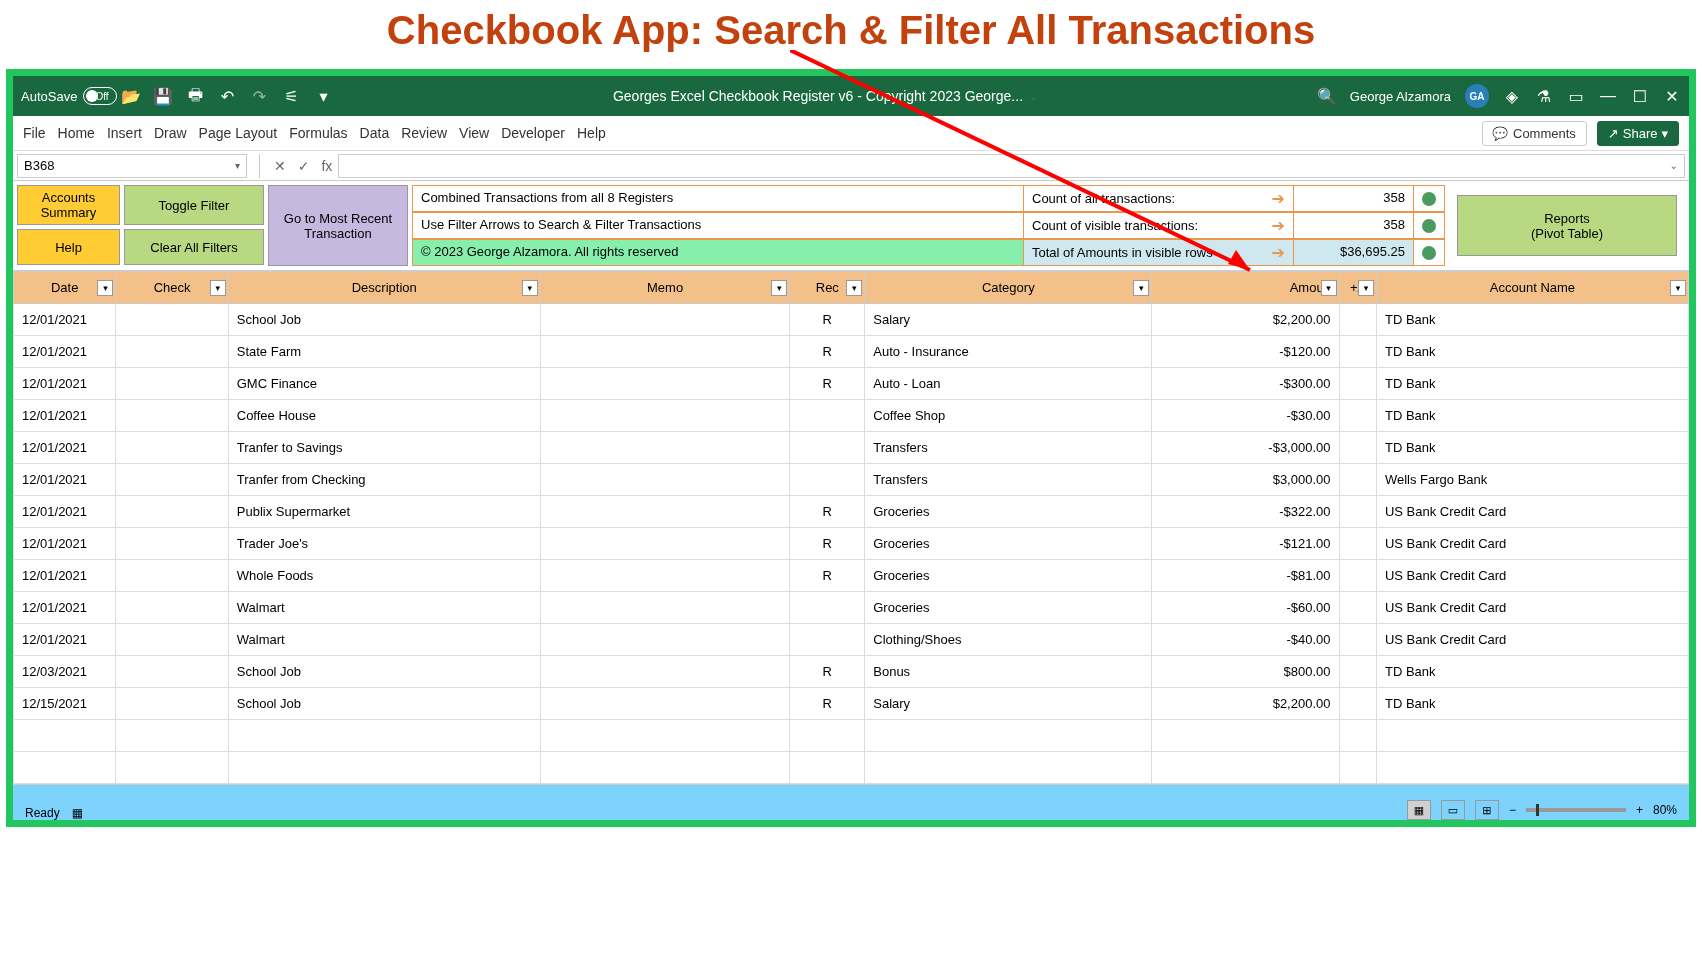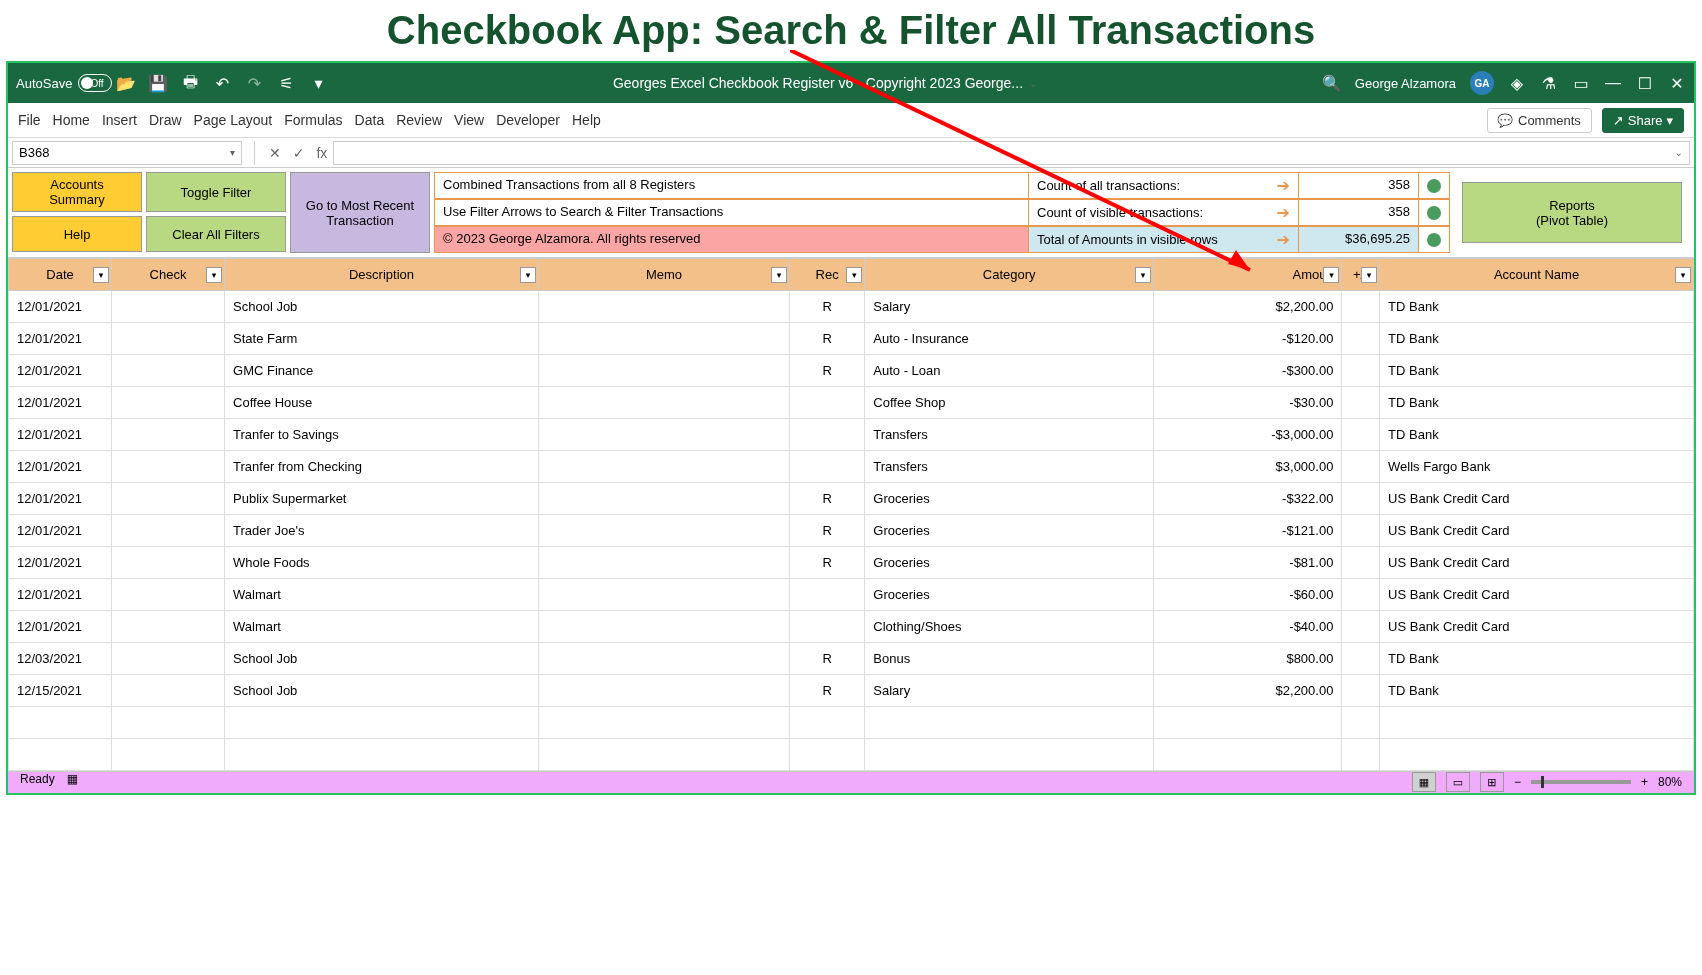--- a/index.html
+++ b/index.html
@@ -1,18 +1,18 @@
 <!DOCTYPE html>
 <html><head>
 <meta charset="utf-8">
 <style>
 *{margin:0;padding:0;box-sizing:border-box;font-family:'Segoe UI',Arial,sans-serif}
 body{background:#fff}
-.page-title{color:#14532d;font-size:40px;font-weight:bold;text-align:center;padding:8px 0;position:relative}
-.app-frame{border:2px solid #22c55e;margin:0 6px}
+.page-title{color:#c2410c;font-size:40px;font-weight:bold;text-align:center;padding:8px 0;position:relative}
+.app-frame{border:7px solid #22c55e;margin:8px 6px}
 .title-bar{background:#1a6840;color:#fff;display:flex;align-items:center;height:40px;padding:0 8px;gap:14px}
 .autosave{display:flex;align-items:center;gap:6px;font-size:13px}
 .toggle{width:34px;height:18px;border:1px solid #fff;border-radius:9px;position:relative;display:inline-block}
 .toggle::after{content:"";width:12px;height:12px;background:#fff;border-radius:50%;position:absolute;top:2px;left:2px}
 .tb-icon{width:18px;height:18px;display:flex;align-items:center;justify-content:center;font-size:16px;color:#fff;cursor:pointer}
 .doc-title{flex:1;text-align:center;font-size:14px;display:flex;align-items:center;justify-content:center;gap:6px}
 .user-name{font-size:13px}
 .user-badge{background:#2a7fb8;border-radius:50%;width:24px;height:24px;display:flex;align-items:center;justify-content:center;font-size:10px;font-weight:bold}
 .ribbon{background:#fff;display:flex;align-items:center;height:34px;padding:17px 10px;gap:12px;font-size:14px;color:#333;border-bottom:1px solid #ddd}
 .ribbon .tab{cursor:pointer}
@@ -48,21 +48,21 @@
 td{border:1px solid #ddd;padding:6px 8px;height:32px}
 .col-date{width:80px}
 .col-check{width:90px}
 .col-desc{width:250px}
 .col-memo{width:200px}
 .col-rec{width:60px;text-align:center}
 .col-cat{width:230px}
 .col-amt{width:150px;text-align:right}
 .col-flag{width:30px;text-align:center}
 .col-acct{width:250px}
-.status-bar{background:#f0abfc;border-top:1px solid #ccc;height:22px;display:flex;align-items:flex-start;padding:0 12px;font-size:12px;gap:12px}
+.status-bar{background:#7dd3fc;border-top:1px solid #ccc;height:36px;display:flex;align-items:flex-end;padding:0 12px;font-size:12px;gap:12px}
 .status-right{margin-left:auto;display:flex;align-items:center;gap:10px}
 .view-btn{width:24px;height:20px;border:1px solid #999;display:flex;align-items:center;justify-content:center;font-size:11px;cursor:pointer}
 .view-btn.active{background:#d0d0d0}
 .zoom-slider{width:100px;height:4px;background:#999;position:relative}
 .zoom-slider::after{content:"";position:absolute;left:10%;top:-4px;width:3px;height:12px;background:#333}
 .red-arrow{position:absolute;top:50px;left:790px;pointer-events:none;z-index:100}
 .chevron{font-size:10px;color:#666}
 </style>
 </head>
 <body>
@@ -131,21 +131,21 @@
     <span class="fx-sep"></span>
     <span class="fx-icon">✕</span>
     <span class="fx-icon">✓</span>
     <span class="fx-icon" style="">fx</span>
     <div class="fx-input">
         <span class="chevron">⌄</span>
       </div>
   </div>
 
   <div class="toolbar-area">
-    <div class="tb-col" style="width:130px">
+    <div class="tb-col" style="width:103px">
       <div class="tb-btn btn-yellow" style="height:40px;white-space:pre-line">Accounts
 Summary</div>
       <div class="tb-btn btn-yellow" style="height:36px">Help</div>
     </div>
     <div class="tb-col" style="width:140px">
       <div class="tb-btn btn-green" style="height:40px">Toggle Filter</div>
       <div class="tb-btn btn-green" style="height:36px">Clear All Filters</div>
     </div>
     <div class="tb-btn btn-purple" style="width:140px;white-space:pre-line">Go to Most Recent
 Transaction</div>
@@ -166,21 +166,21 @@
         <div class="info-mid">
             <span>Count of visible transactions:</span>
             <span class="arrow-orange">➔</span>
           </div>
         <div class="info-val">358</div>
         <div class="info-dot">
             <span class="dot dot-green"></span>
           </div>
       </div>
       <div class="info-row hl-blue">
-        <div class="info-left" style="background:#fca5a5">© 2023 George Alzamora. All rights reserved</div>
+        <div class="info-left" style="background:#86efac">© 2023 George Alzamora. All rights reserved</div>
         <div class="info-mid">
             <span>Total of Amounts in visible rows</span>
             <span class="arrow-orange">➔</span>
           </div>
         <div class="info-val">$36,695.25</div>
         <div class="info-dot" style="background:#fff">
             <span class="dot dot-green"></span>
           </div>
       </div>
     </div>

